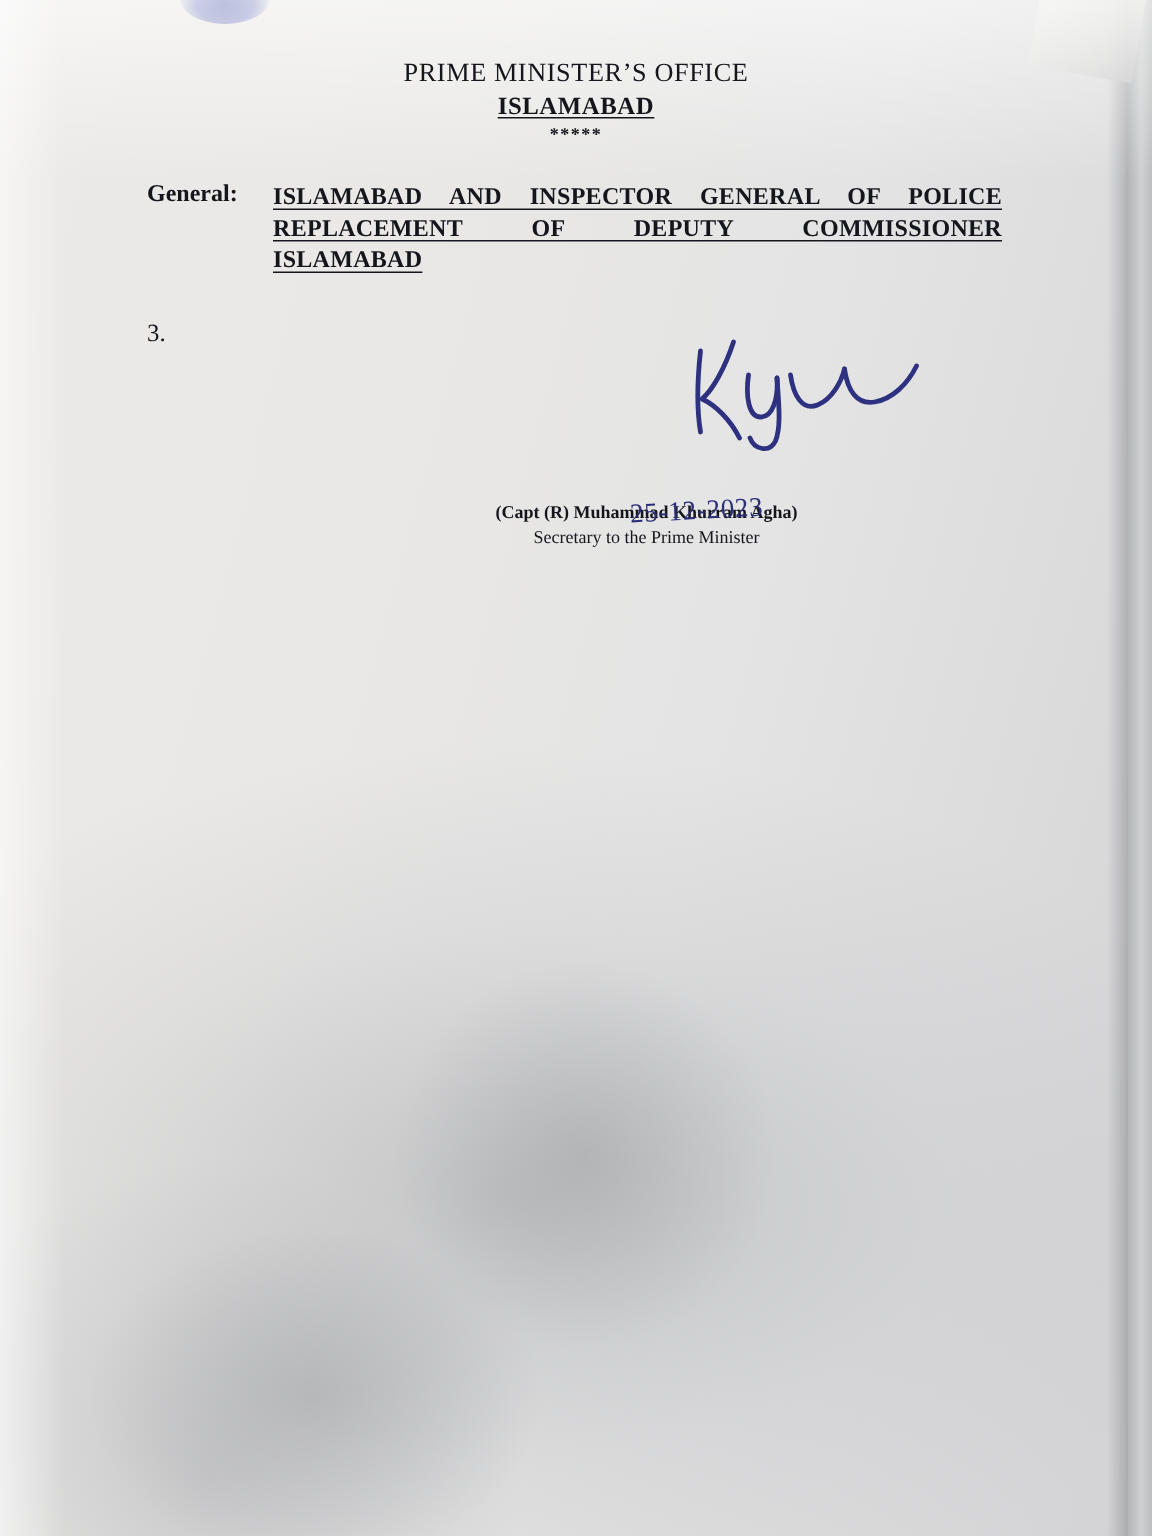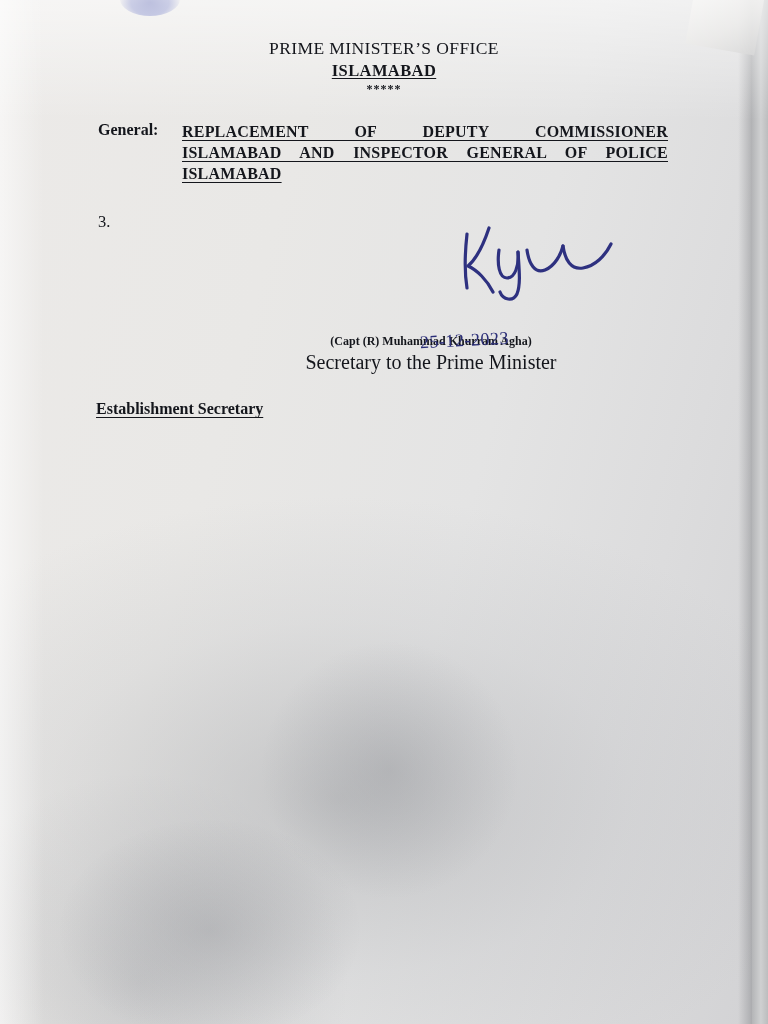--- a/index.html
+++ b/index.html
@@ -179,21 +179,21 @@
     text-align: center;
     padding-left: 190px;
     padding-right: 96px;
     margin-top: -18px;
   }
   .sign-name {
     font-weight: bold;
     font-size: 12px;
   }
   .sign-title {
-    font-size: 20px;
+    font-size: 12px;
     margin-top: 2px;
   }
 
   .footer {
     margin-top: 26px;
     padding-left: 96px;
   }
   .footer-to {
     font-weight: bold;
     font-size: 16px;
@@ -228,22 +228,22 @@
 
     <div class="letterhead">
       <div class="lh-line1">PRIME MINISTER’S OFFICE</div>
       <div class="lh-line2">ISLAMABAD</div>
       <div class="lh-stars">*****</div>
     </div>
 
     <div class="subject-block">
       <div class="subject-label">General:</div>
       <div class="subject-text">
+        <span>ISLAMABAD AND INSPECTOR GENERAL OF POLICE</span>
         <span>REPLACEMENT OF DEPUTY COMMISSIONER</span>
-        <span>ISLAMABAD AND INSPECTOR GENERAL OF POLICE</span>
         <span class="last">ISLAMABAD</span>
       </div>
     </div>
 
     <div class="body-para">
       <div class="para-num">3.</div>
     </div>
 
     <div class="sign-area">
       <svg class="signature" viewBox="0 0 160 76">
@@ -258,21 +258,20 @@
       </svg>
       <div class="sig-date">25-12-2023</div>
     </div>
 
     <div class="sign-block">
       <div class="sign-name">(Capt (R) Muhammad Khurram Agha)</div>
       <div class="sign-title">Secretary to the Prime Minister</div>
     </div>
 
     <div class="footer">
-      <div class="footer-to">Establishment Secretary</div>
     </div>
 
   </div>
 
   <div class="smudge" style="left:260px; top:640px; width:260px; height:260px; background:radial-gradient(ellipse at 50% 50%, rgba(130,132,138,0.30), rgba(130,132,138,0) 70%);"></div>
   <div class="smudge" style="left:60px; top:820px; width:300px; height:220px; background:radial-gradient(ellipse at 50% 50%, rgba(125,127,133,0.28), rgba(125,127,133,0) 72%);"></div>
 
 </div>
 
 </body></html>

